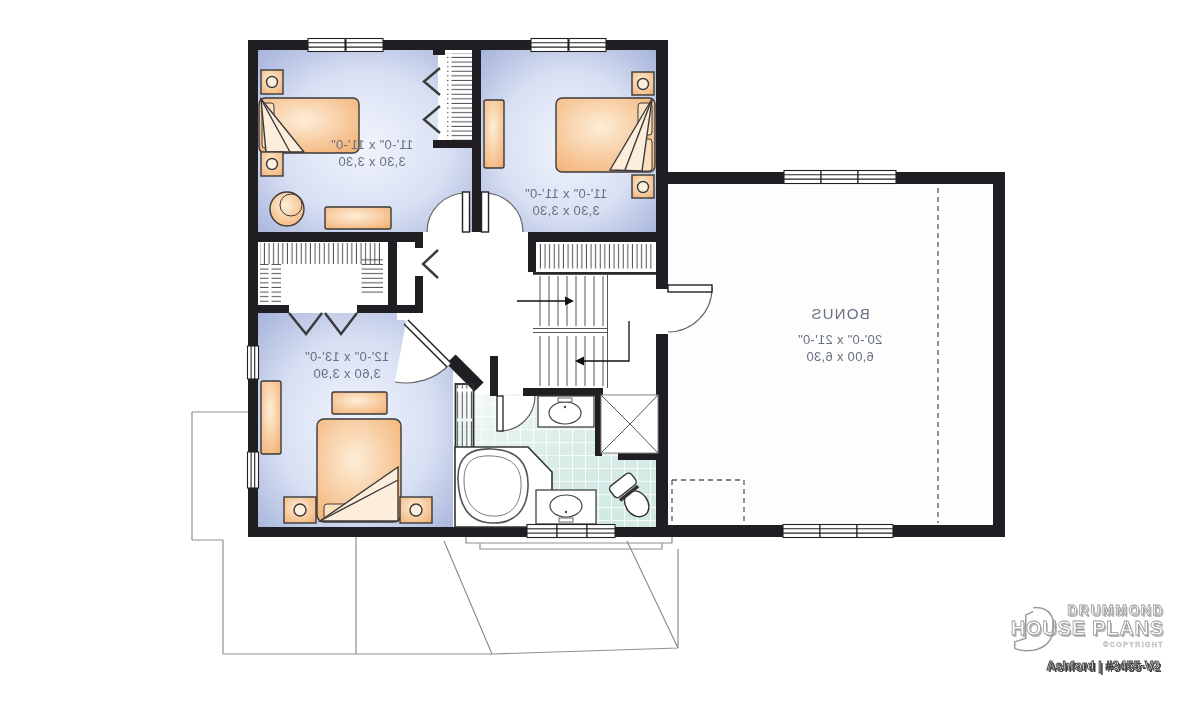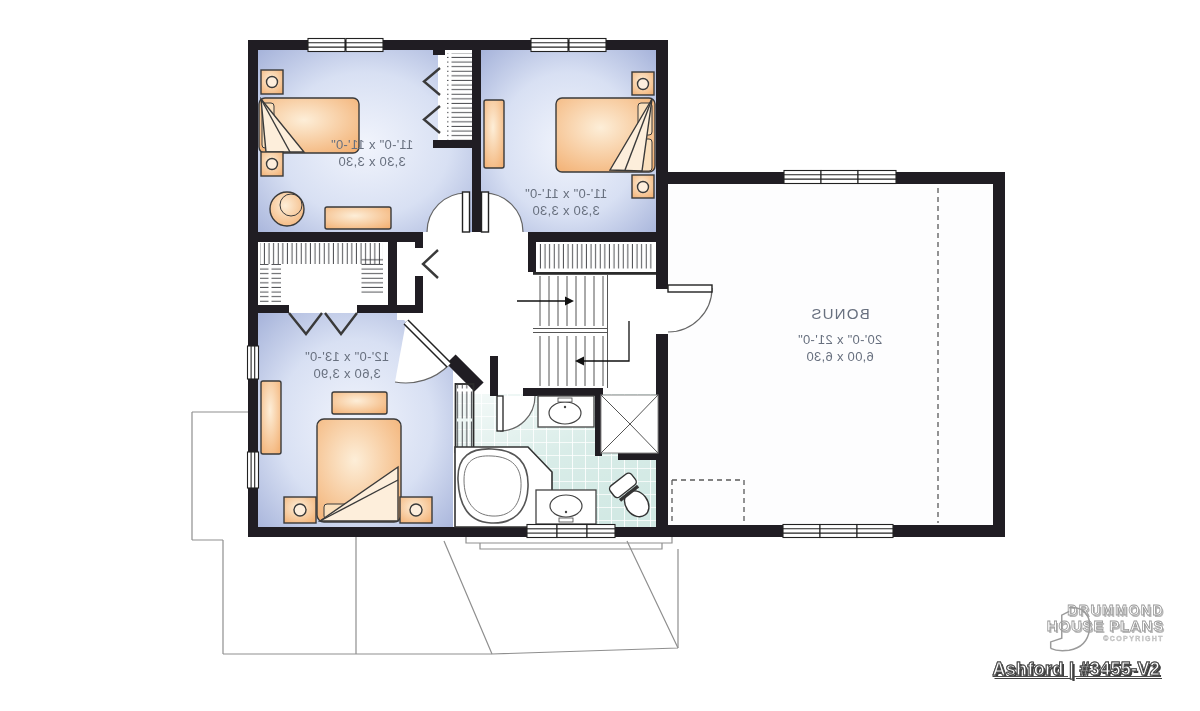--- a/index.html
+++ b/index.html
@@ -8,26 +8,26 @@
   .stage svg{position:absolute;left:0;top:0;}
   .rlabel{position:absolute;transform:translate(-50%,-50%) scaleX(-1);
           color:#68707f;font-size:13px;line-height:1.32;text-align:center;
           letter-spacing:.3px;white-space:nowrap;}
   .rlabel .roomname{font-size:15px;letter-spacing:1.2px;margin-bottom:7px;}
   .branding{position:absolute;top:603px;right:36px;display:flex;align-items:flex-end;gap:5px;}
   .brandtext{text-align:right;line-height:1.05;}
   .engraved{color:#fdfdfd;font-weight:bold;-webkit-text-stroke:.8px #979797;
             text-shadow:1.5px 1.5px 0 #b9b9b9;}
   .brand1{font-size:14px;letter-spacing:1.5px;}
-  .brand2{font-size:15px;letter-spacing:.8px;}
+  .brand2{font-size:20px;letter-spacing:.8px;}
   .copyright{font-size:7px;letter-spacing:1.4px;color:#cfcfcf;font-weight:bold;
              -webkit-text-stroke:.3px #b3b3b3;margin-top:2px;}
-  .plantitle{position:absolute;top:659px;right:40px;font-size:18px;font-weight:bold;
+  .plantitle{position:absolute;top:659px;right:40px;font-size:12px;font-weight:bold;
              color:#ffffff;-webkit-text-stroke:1px #4a4a4a;text-shadow:2px 2px 0 #3f3f3f;
-             letter-spacing:.3px;text-decoration:underline;}
+             letter-spacing:.3px;}
 </style>
 </head>
 <body>
 
 <div class="stage">
 
 <svg width="1200" height="711" viewBox="0 0 1200 711">
 <defs>
   <radialGradient id="floorBlue" cx="50%" cy="52%" r="72%">
     <stop offset="0%" stop-color="#f1f4fc"></stop>

